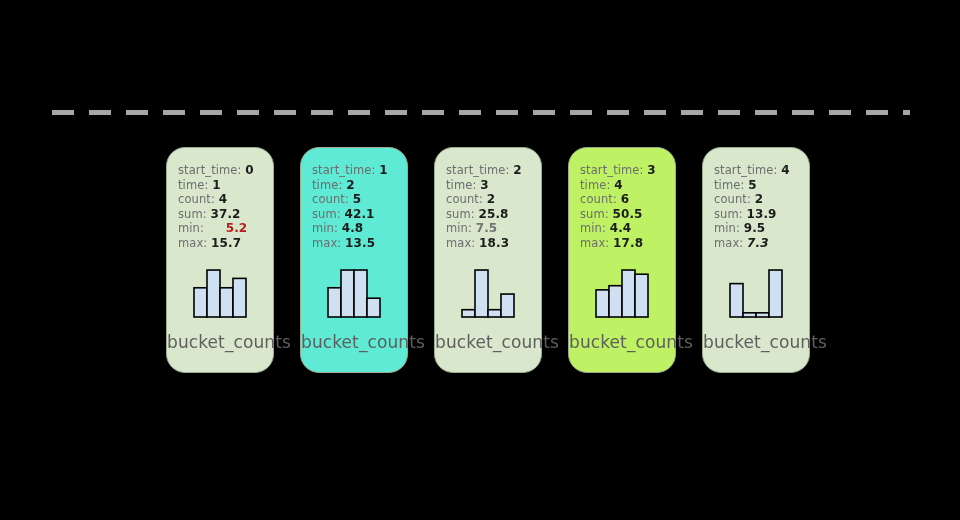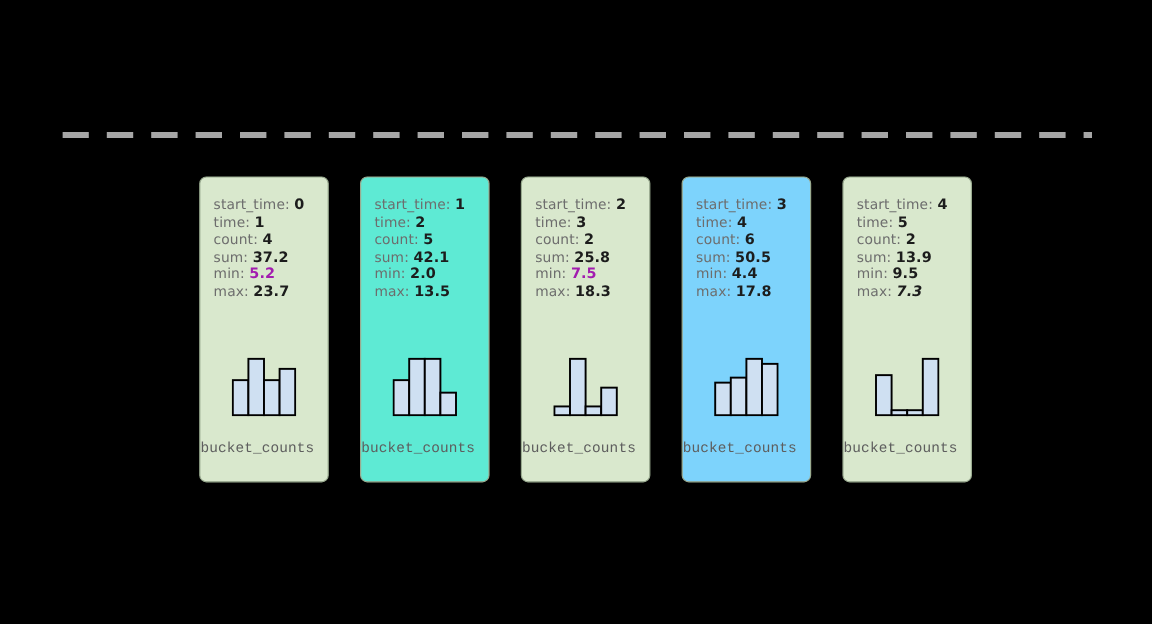--- a/index.html
+++ b/index.html
@@ -41,25 +41,25 @@
     width: 654px;
     height: 201px;
     display: flex;
     flex-direction: row;
     gap: 26px;
   }
 
   .card {
     position: relative;
     width: 108px;
-    height: 255px;
+    height: 226px;
     box-sizing: border-box;
     background: #d9e8cd;
     border: 1px solid #9aab90;
-    border-radius: 6px;
+    border-radius: 19px;
     display: flex;
     flex-direction: column;
     box-shadow: 0 0 0 0 rgba(0,0,0,0);
   }
 
   .fields {
     padding: 15px 0 0 11px;
     line-height: 14.6px;
     white-space: nowrap;
   }
@@ -81,97 +81,96 @@
     bottom: 46px;
     height: 58px;
   }
   .hist svg { display: block; margin: 0 auto; }
 
   .bucket-label {
     position: absolute;
     left: 0;
     right: 0;
     bottom: 20px;
-    text-align: left;
-    font-size: 12px;
+    text-align: right;
+    font-size: 17px;
     color: #5e5e5e;
     letter-spacing: 0.1px;
-    font-family: Liberation Mono, monospace;
   }
 </style>
 </head>
 <body>
 
 <div id="stage">
 
   <div id="timeline" style="left: 52px; top: 110px; width: 858px; height: 5px;">
       <svg class="dash-svg" width="858" height="5">
         <line x1="0" y1="2.5" x2="858" y2="2.5" stroke="#a6a6a6" stroke-width="5" stroke-dasharray="22 15"></line>
       </svg>
     </div>
 
   <div id="cards">
       <div class="card" style="background: rgb(217, 232, 205); border-color: rgb(154, 171, 144);">
         <div class="fields">
           <div class="field"><span class="lab" style="color: rgb(109, 109, 109);">start_time:</span> <span class="val" style="color: rgb(28, 28, 28);">0</span></div>
           <div class="field"><span class="lab" style="color: rgb(109, 109, 109);">time:</span> <span class="val" style="color: rgb(28, 28, 28);">1</span></div>
           <div class="field"><span class="lab" style="color: rgb(109, 109, 109);">count:</span> <span class="val" style="color: rgb(28, 28, 28);">4</span></div>
           <div class="field"><span class="lab" style="color: rgb(109, 109, 109);">sum:</span> <span class="val" style="color: rgb(28, 28, 28);">37.2</span></div>
-          <div class="field"><span class="lab" style="color: rgb(109, 109, 109);">min:</span> <span class="val" style="color: #a21caf;">5.2</span></div>
-          <div class="field"><span class="lab" style="color: rgb(109, 109, 109);">max:</span> <span class="val" style="color: rgb(28, 28, 28);">23.7</span></div>
+          <div class="field"><span class="lab" style="color: rgb(109, 109, 109);">min:</span> <span class="val" style="color: #b91c1c; margin-left: 18px;">5.2</span></div>
+          <div class="field"><span class="lab" style="color: rgb(109, 109, 109);">max:</span> <span class="val" style="color: rgb(28, 28, 28);">15.7</span></div>
         </div>
         <div class="hist">
           <svg width="54" height="50">
             <rect x="1" y="19.782608695652172" width="13" height="29.217391304347828" fill="#cfe0f2" stroke="#000000" stroke-width="1.6"></rect>
             <rect x="14" y="2.0434782608695627" width="13" height="46.95652173913044" fill="#cfe0f2" stroke="#000000" stroke-width="1.6"></rect>
             <rect x="27" y="19.782608695652172" width="13" height="29.217391304347828" fill="#cfe0f2" stroke="#000000" stroke-width="1.6"></rect>
             <rect x="40" y="10.391304347826086" width="13" height="38.608695652173914" fill="#cfe0f2" stroke="#000000" stroke-width="1.6"></rect>
           </svg>
         </div>
         <div class="bucket-label">bucket_counts</div>
       </div>
       <div class="card" style="background: #5eead4; border-color: rgb(154, 171, 144);">
         <div class="fields">
           <div class="field"><span class="lab" style="color: rgb(109, 109, 109);">start_time:</span> <span class="val" style="color: rgb(28, 28, 28);">1</span></div>
           <div class="field"><span class="lab" style="color: rgb(109, 109, 109);">time:</span> <span class="val" style="color: rgb(28, 28, 28);">2</span></div>
           <div class="field"><span class="lab" style="color: rgb(109, 109, 109);">count:</span> <span class="val" style="color: rgb(28, 28, 28);">5</span></div>
           <div class="field"><span class="lab" style="color: rgb(109, 109, 109);">sum:</span> <span class="val" style="color: rgb(28, 28, 28);">42.1</span></div>
-          <div class="field"><span class="lab" style="color: rgb(109, 109, 109);">min:</span> <span class="val" style="color: rgb(28, 28, 28);">2.0</span></div>
+          <div class="field"><span class="lab" style="color: rgb(109, 109, 109);">min:</span> <span class="val" style="color: rgb(28, 28, 28);">4.8</span></div>
           <div class="field"><span class="lab" style="color: rgb(109, 109, 109);">max:</span> <span class="val" style="color: rgb(28, 28, 28);">13.5</span></div>
         </div>
         <div class="hist">
           <svg width="54" height="50">
             <rect x="1" y="19.782608695652172" width="13" height="29.217391304347828" fill="#cfe0f2" stroke="#000000" stroke-width="1.6"></rect>
             <rect x="14" y="2.0434782608695627" width="13" height="46.95652173913044" fill="#cfe0f2" stroke="#000000" stroke-width="1.6"></rect>
             <rect x="27" y="2.0434782608695627" width="13" height="46.95652173913044" fill="#cfe0f2" stroke="#000000" stroke-width="1.6"></rect>
             <rect x="40" y="30.217391304347824" width="13" height="18.782608695652176" fill="#cfe0f2" stroke="#000000" stroke-width="1.6"></rect>
           </svg>
         </div>
         <div class="bucket-label">bucket_counts</div>
       </div>
       <div class="card" style="background: rgb(217, 232, 205); border-color: rgb(154, 171, 144);">
         <div class="fields">
           <div class="field"><span class="lab" style="color: rgb(109, 109, 109);">start_time:</span> <span class="val" style="color: rgb(28, 28, 28);">2</span></div>
           <div class="field"><span class="lab" style="color: rgb(109, 109, 109);">time:</span> <span class="val" style="color: rgb(28, 28, 28);">3</span></div>
           <div class="field"><span class="lab" style="color: rgb(109, 109, 109);">count:</span> <span class="val" style="color: rgb(28, 28, 28);">2</span></div>
           <div class="field"><span class="lab" style="color: rgb(109, 109, 109);">sum:</span> <span class="val" style="color: rgb(28, 28, 28);">25.8</span></div>
-          <div class="field"><span class="lab" style="color: rgb(109, 109, 109);">min:</span> <span class="val" style="color: #a21caf; margin-top: 46px;">7.5</span></div>
+          <div class="field"><span class="lab" style="color: rgb(109, 109, 109);">min:</span> <span class="val" style="color: #737373; margin-top: 46px;">7.5</span></div>
           <div class="field"><span class="lab" style="color: rgb(109, 109, 109);">max:</span> <span class="val" style="color: rgb(28, 28, 28);">18.3</span></div>
         </div>
         <div class="hist">
           <svg width="54" height="50">
             <rect x="1" y="41.69565217391305" width="13" height="7.304347826086957" fill="#cfe0f2" stroke="#000000" stroke-width="1.6"></rect>
             <rect x="14" y="2.0434782608695627" width="13" height="46.95652173913044" fill="#cfe0f2" stroke="#000000" stroke-width="1.6"></rect>
             <rect x="27" y="41.69565217391305" width="13" height="7.304347826086957" fill="#cfe0f2" stroke="#000000" stroke-width="1.6"></rect>
             <rect x="40" y="26.043478260869563" width="13" height="22.956521739130437" fill="#cfe0f2" stroke="#000000" stroke-width="1.6"></rect>
           </svg>
         </div>
         <div class="bucket-label">bucket_counts</div>
       </div>
-      <div class="card" style="background: #7dd3fc; border-color: rgb(154, 171, 144);">
+      <div class="card" style="background: #bef264; border-color: rgb(154, 171, 144);">
         <div class="fields">
           <div class="field"><span class="lab" style="color: rgb(109, 109, 109);">start_time:</span> <span class="val" style="color: rgb(28, 28, 28);">3</span></div>
           <div class="field"><span class="lab" style="color: rgb(109, 109, 109);">time:</span> <span class="val" style="color: rgb(28, 28, 28);">4</span></div>
           <div class="field"><span class="lab" style="color: rgb(109, 109, 109);">count:</span> <span class="val" style="color: rgb(28, 28, 28);">6</span></div>
           <div class="field"><span class="lab" style="color: rgb(109, 109, 109);">sum:</span> <span class="val" style="color: rgb(28, 28, 28);">50.5</span></div>
           <div class="field"><span class="lab" style="color: rgb(109, 109, 109);">min:</span> <span class="val" style="color: rgb(28, 28, 28);">4.4</span></div>
           <div class="field"><span class="lab" style="color: rgb(109, 109, 109);">max:</span> <span class="val" style="color: rgb(28, 28, 28);">17.8</span></div>
         </div>
         <div class="hist">
           <svg width="54" height="50">

